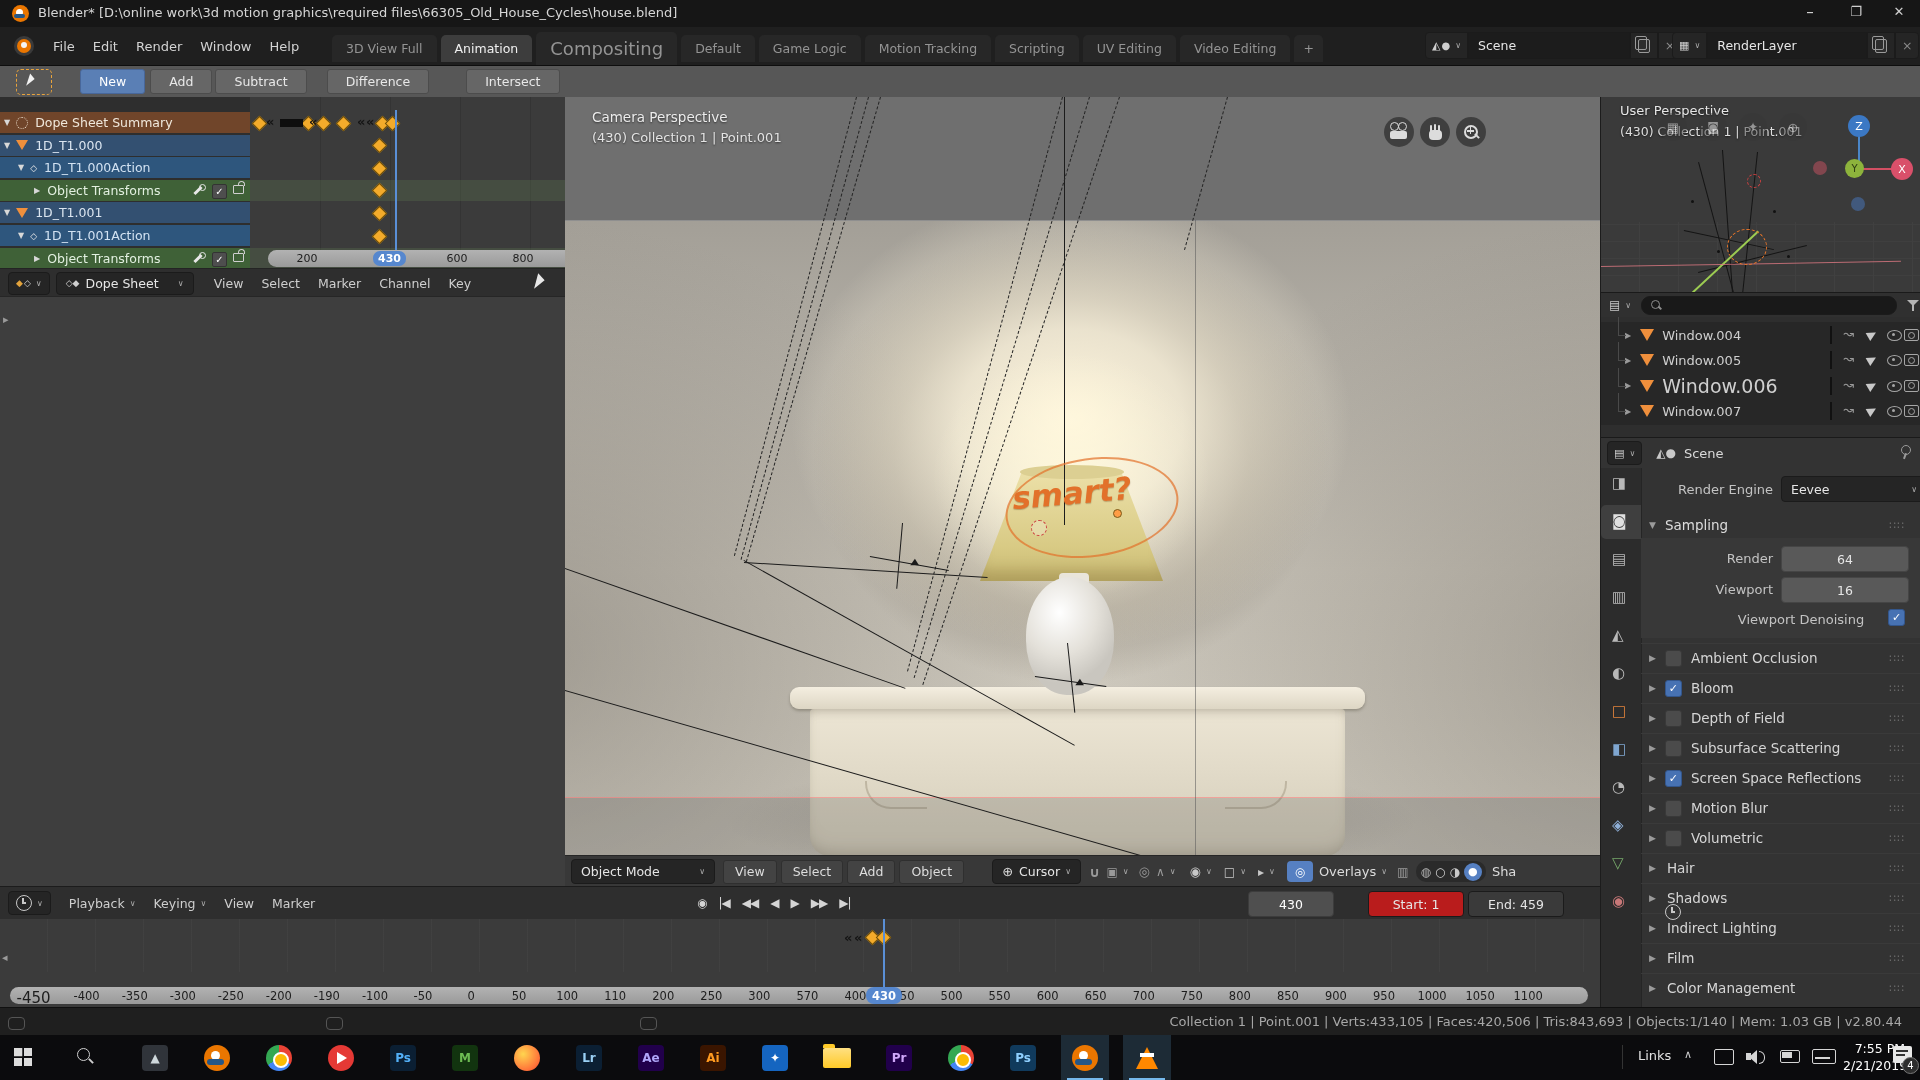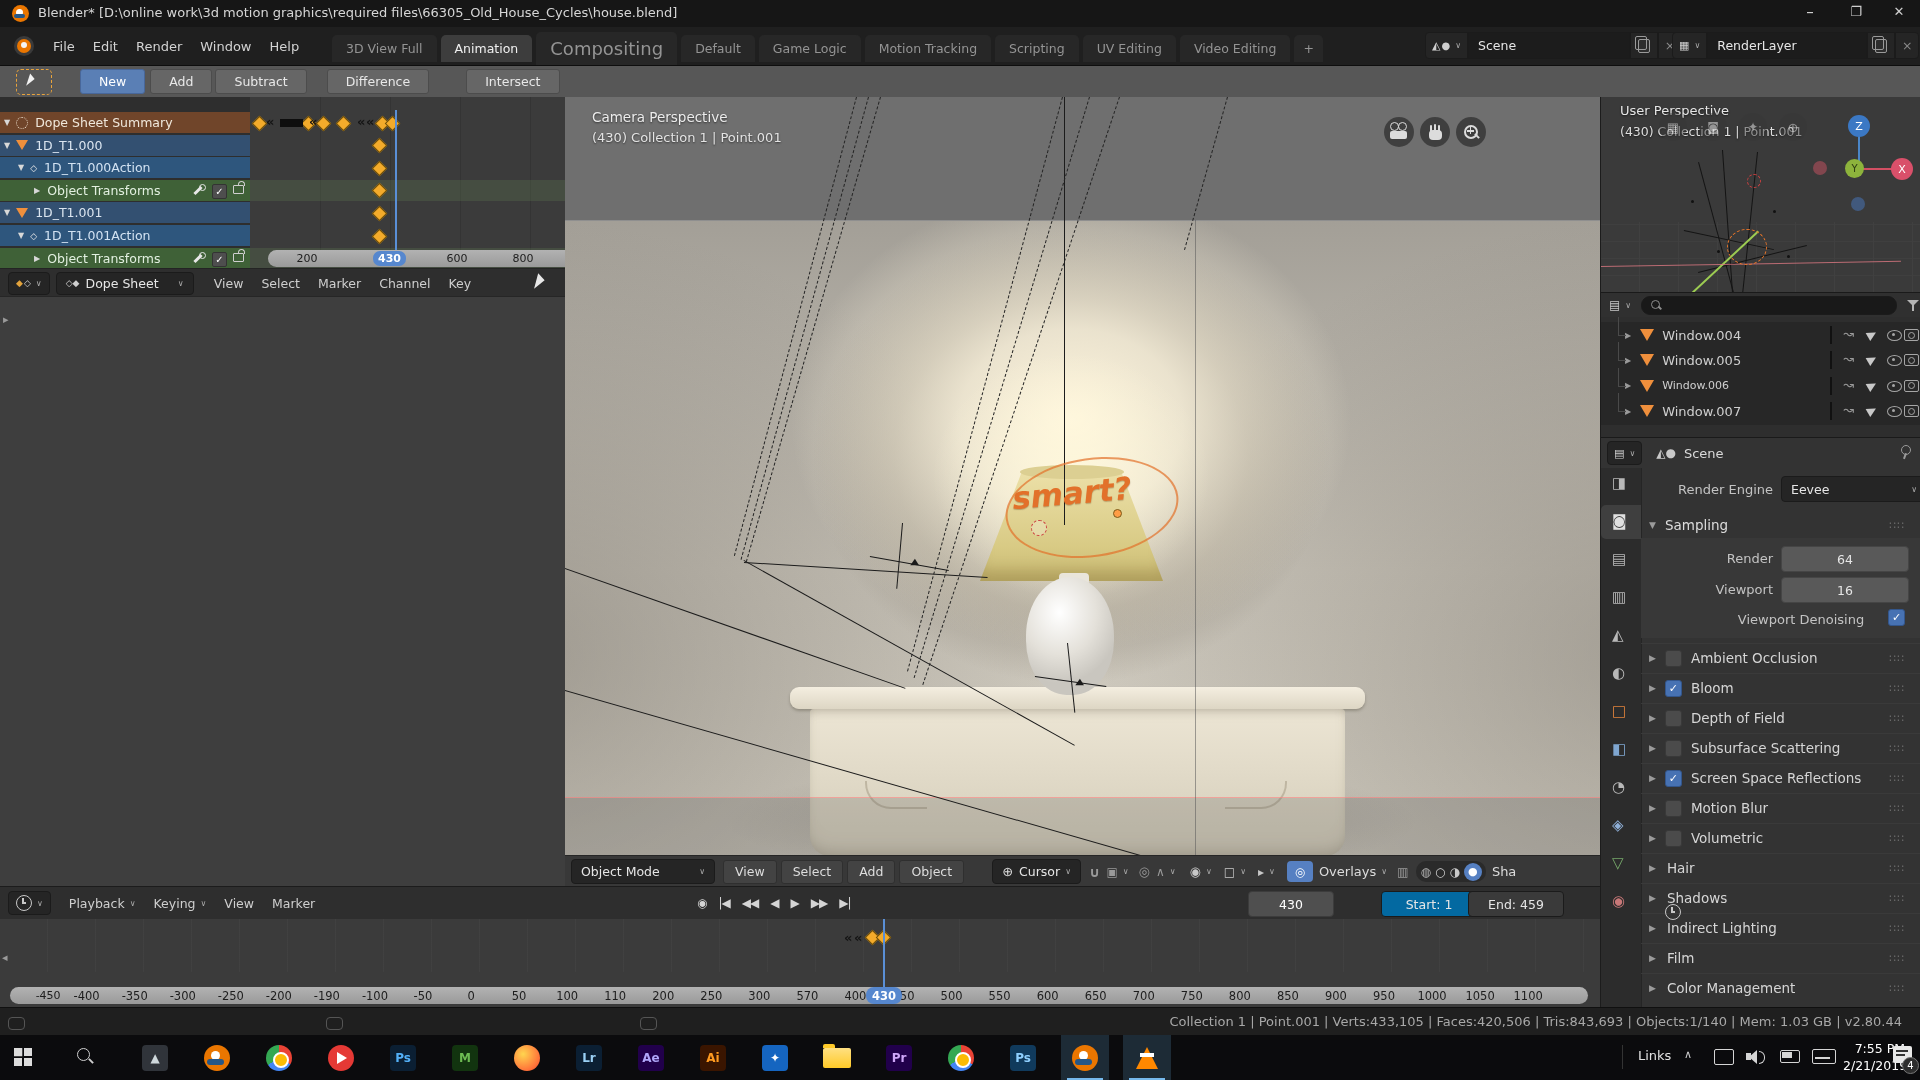--- a/index.html
+++ b/index.html
@@ -474,21 +474,21 @@
             <div style="position: absolute; left: 242px; top: 3px; color: rgb(154, 154, 154); font-size: 13px;">↝</div>
             <div style="position: absolute; left: 266px; top: 4px; color: rgb(200, 200, 200); font-size: 12px; transform: rotate(-30deg);">▶</div>
             <div class="ol-eye" style="position: absolute; left: 286px; top: 7px;"></div>
             <div class="ol-cam" style="position: absolute; left: 303px; top: 6px;"></div>
           </div>
           <div style="position: absolute; left: 0px; top: 80.8px; width: 320px; height: 24px; display: flex; align-items: center;">
             <div style="position: absolute; left: 17px; top: -6px; width: 1px; height: 18px; background: rgb(74, 74, 74);"></div>
             <div style="position: absolute; left: 17px; top: 12px; width: 8px; height: 1px; background: rgb(74, 74, 74);"></div>
             <div style="margin-left: 24px; font-size: 8px; color: rgb(154, 154, 154);">▶</div>
             <div style="margin-left: 9px; width: 0px; height: 0px; border-left: 7px solid transparent; border-right: 7px solid transparent; border-top: 12px solid rgb(239, 143, 60);"></div>
-            <div style="margin-left: 8px; color: rgb(207, 207, 207); font-size: 11px;">Window.006</div>
+            <div style="margin-left: 8px; color: rgb(207, 207, 207); font-size: 19px;">Window.006</div>
             <div style="position: absolute; left: 229px; top: 3px; width: 2px; height: 18px; background: rgb(17, 17, 17);"></div>
             <div style="position: absolute; left: 242px; top: 3px; color: rgb(154, 154, 154); font-size: 13px;">↝</div>
             <div style="position: absolute; left: 266px; top: 4px; color: rgb(200, 200, 200); font-size: 12px; transform: rotate(-30deg);">▶</div>
             <div class="ol-eye" style="position: absolute; left: 286px; top: 7px;"></div>
             <div class="ol-cam" style="position: absolute; left: 303px; top: 6px;"></div>
           </div>
           <div style="position: absolute; left: 0px; top: 106.2px; width: 320px; height: 24px; display: flex; align-items: center;">
             <div style="position: absolute; left: 17px; top: -6px; width: 1px; height: 18px; background: rgb(74, 74, 74);"></div>
             <div style="position: absolute; left: 17px; top: 12px; width: 8px; height: 1px; background: rgb(74, 74, 74);"></div>
             <div style="margin-left: 24px; font-size: 8px; color: rgb(154, 154, 154);">▶</div>
@@ -651,41 +651,41 @@
           <div style="font-size: 12px; letter-spacing: -1px; padding: 2px 3px;">◀</div>
           <div style="font-size: 12px; letter-spacing: -1px; padding: 2px 3px;">▶</div>
           <div style="font-size: 12px; letter-spacing: -1px; padding: 2px 3px;">▶▶</div>
           <div style="font-size: 12px; letter-spacing: -1px; padding: 2px 3px;">▶|</div>
         </div>
 
       <div class="ab fld" style="left:1248px;top:4px;width:84px;height:24px;background:#4f4f4f;border-color:#3c3c3c;justify-content:center;color:#fff;">
         <span>430</span>
       </div>
       <span class="ab clockicon" style="left:1342px;top:9px;"></span>
-      <div class="ab fld" style="left:1368px;top:4px;width:94px;height:24px;background:#0369a1;justify-content:center;margin-left:13px;">
+      <div class="ab fld" style="left:1368px;top:4px;width:94px;height:24px;background:#b91c1c;justify-content:center;">
         <span>Start: 1</span>
       </div>
       <div class="ab fld" style="left:1468px;top:4px;width:94px;height:24px;background:#3a3a3a;justify-content:center;">
         <span>End: 459</span>
       </div>
     </div>
 
     <div class="ab" style="left:0;top:32px;width:1600px;height:89px;background:#3b3b3b;overflow:hidden;">
       <div class="ab" style="left:0;top:0;width:1600px;height:53px;opacity:0.5;background:repeating-linear-gradient(90deg,transparent 0 47px,#464646 47px 48px);"></div>
       <span class="ab" style="left:2px;top:32px;color:#9a9a9a;font-size:11px;">◂</span>
       <div id="timeline-keys">
           <div class="ab key-chev" style="position: absolute; left: 844px; top: 14px;">«</div>
           <div class="ab key-chev" style="position: absolute; left: 854px; top: 14px;">«</div>
           <div class="ab key-diamond" style="position: absolute; left: 867px; top: 13px;"></div>
           <div class="ab key-diamond" style="position: absolute; left: 878px; top: 13px;"></div>
         </div>
       <div class="ab" style="left:883px;top:0;width:2px;height:68px;background:#5a8fd6;"></div>
       <div class="ab" style="left:10px;top:68px;width:1578px;height:17px;background:linear-gradient(#b2b2b2,#9a9a9a);border-radius:9px;"></div>
       <div id="timeline-ruler-labels">
-          <div style="position: absolute; left: 16.6px; top: 70px; width: 44px; text-align: right; font-size: 11px; color: rgb(29, 29, 29);">-450</div>
+          <div style="position: absolute; left: 16.6px; top: 70px; width: 44px; text-align: left; font-size: 15px; color: rgb(29, 29, 29);">-450</div>
           <div style="position: absolute; left: 64.65px; top: 70px; width: 44px; text-align: center; font-size: 11.5px; color: rgb(29, 29, 29);">-400</div>
           <div style="position: absolute; left: 112.7px; top: 70px; width: 44px; text-align: center; font-size: 11.5px; color: rgb(29, 29, 29);">-350</div>
           <div style="position: absolute; left: 160.75px; top: 70px; width: 44px; text-align: center; font-size: 11.5px; color: rgb(29, 29, 29);">-300</div>
           <div style="position: absolute; left: 208.8px; top: 70px; width: 44px; text-align: center; font-size: 11.5px; color: rgb(29, 29, 29);">-250</div>
           <div style="position: absolute; left: 256.85px; top: 70px; width: 44px; text-align: center; font-size: 11.5px; color: rgb(29, 29, 29);">-200</div>
           <div style="position: absolute; left: 304.9px; top: 70px; width: 44px; text-align: center; font-size: 11.5px; color: rgb(29, 29, 29);">-190</div>
           <div style="position: absolute; left: 352.95px; top: 70px; width: 44px; text-align: center; font-size: 11.5px; color: rgb(29, 29, 29);">-100</div>
           <div style="position: absolute; left: 401px; top: 70px; width: 44px; text-align: center; font-size: 11.5px; color: rgb(29, 29, 29);">-50</div>
           <div style="position: absolute; left: 449.05px; top: 70px; width: 44px; text-align: center; font-size: 11.5px; color: rgb(29, 29, 29);">0</div>
           <div style="position: absolute; left: 497.1px; top: 70px; width: 44px; text-align: center; font-size: 11.5px; color: rgb(29, 29, 29);">50</div>

